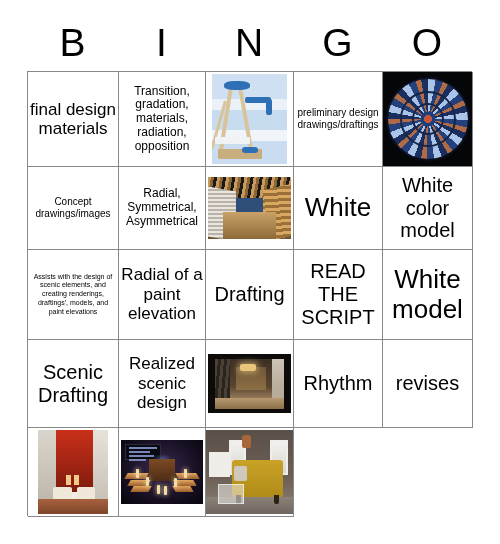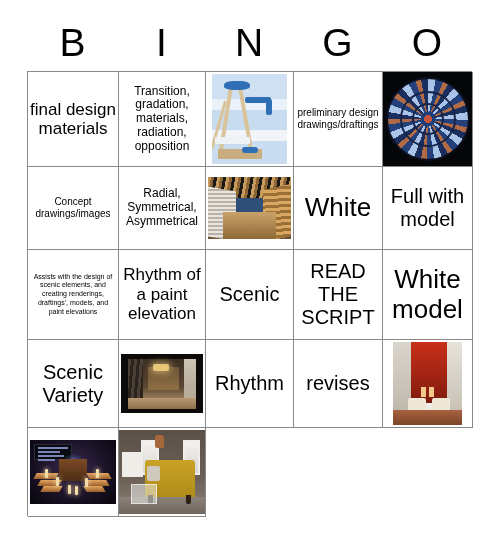--- a/index.html
+++ b/index.html
@@ -414,40 +414,43 @@
           <div class="hall-stage"></div>
           <div class="hall-floor"></div>
         </div>
       </div>
     </div>
     <div class="cell">
       <span class="txt t-xl">White</span>
     </div>
 
     <div class="cell">
-      <span class="txt t-lg">Full with model</span>
+      <span class="txt t-lg">White color model</span>
     </div>
     <div class="cell">
       <span class="txt t-xxs">Assists with the design of scenic elements, and creating renderings, draftings', models, and paint elevations</span>
     </div>
     <div class="cell">
-      <span class="txt t-md">Rhythm of a paint elevation</span>
-    </div>
-    <div class="cell">
-      <span class="txt t-lg">Scenic</span>
+      <span class="txt t-md">Radial of a paint elevation</span>
+    </div>
+    <div class="cell">
+      <span class="txt t-lg">Drafting</span>
     </div>
     <div class="cell">
       <span class="txt t-lg">READ THE SCRIPT</span>
     </div>
 
     <div class="cell">
       <span class="txt t-xl">White model</span>
     </div>
     <div class="cell">
-      <span class="txt t-lg">Scenic Variety</span>
+      <span class="txt t-lg">Scenic Drafting</span>
+    </div>
+    <div class="cell">
+      <span class="txt t-md">Realized scenic design</span>
     </div>
     <div class="cell" style="padding:0">
       <div class="pic pic-set">
         <div class="pic-inner">
           <div class="set-room">
             <div class="set-wallL"></div>
             <div class="set-wallR"></div>
             <div class="set-center"></div>
             <div class="set-chand"></div>
             <div class="set-floor"></div>

